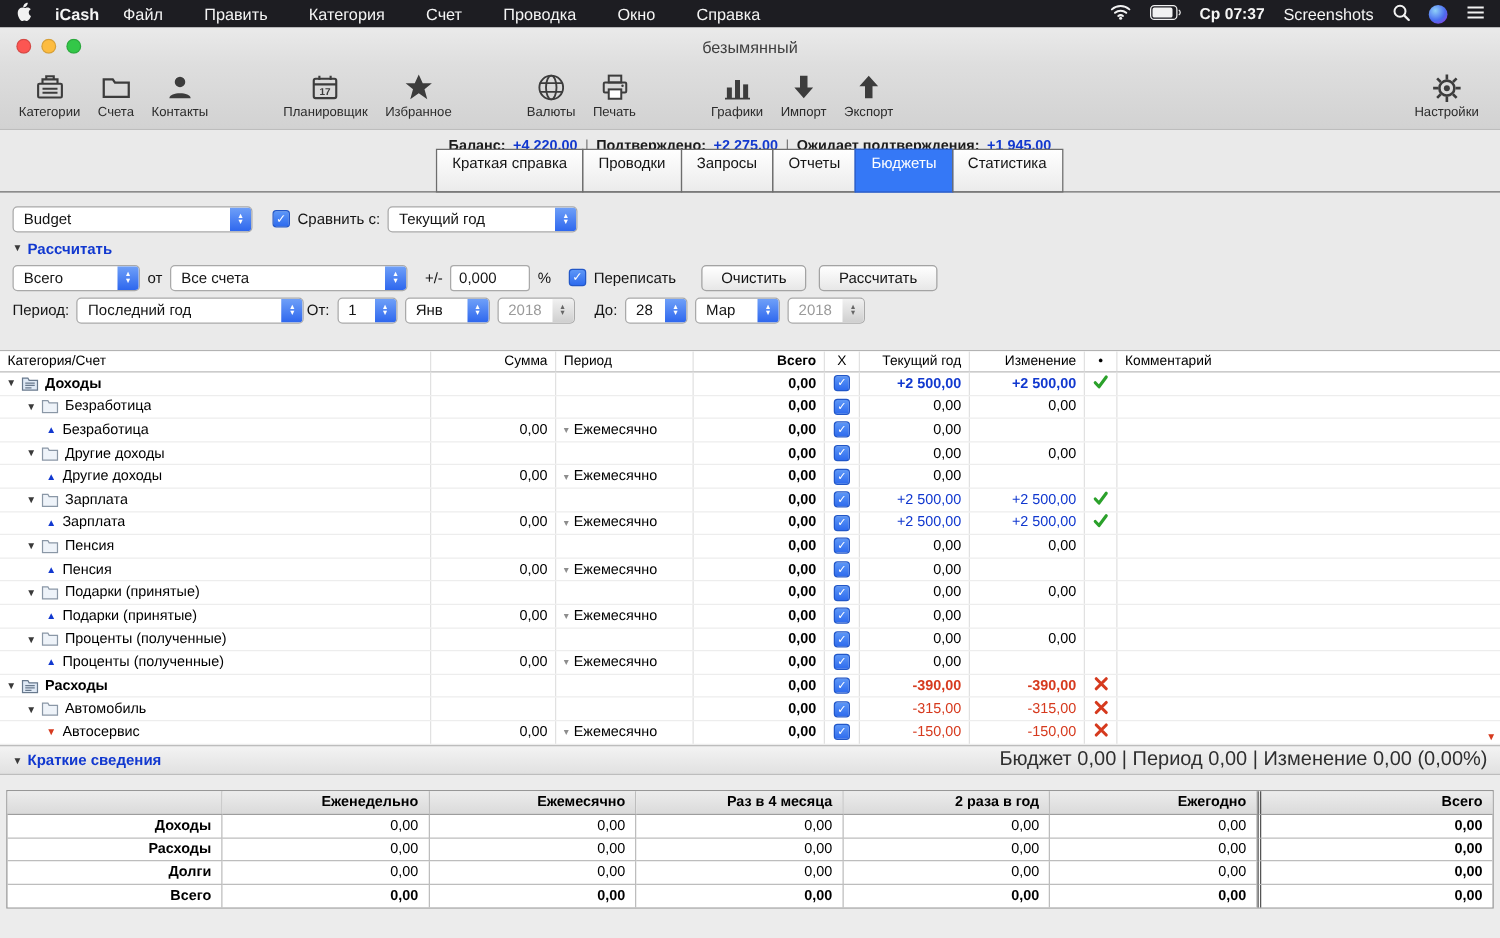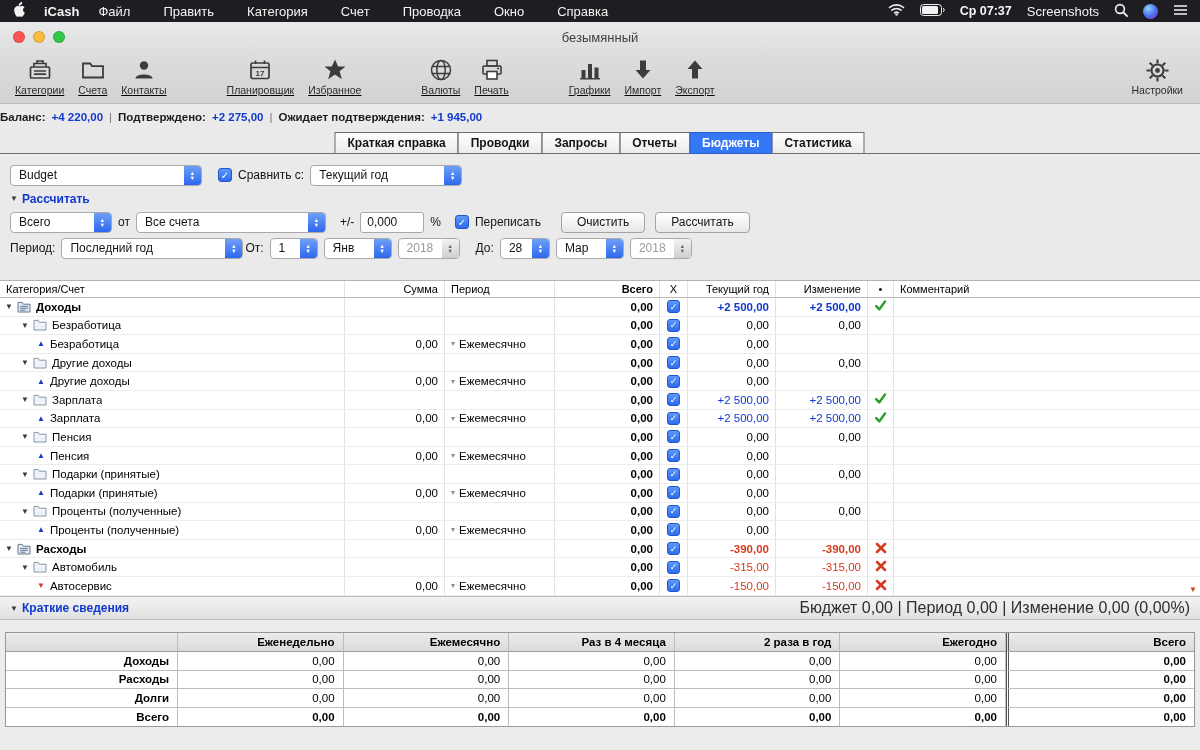--- a/index.html
+++ b/index.html
@@ -19,34 +19,34 @@
 
   
   .titlebar { height:30px; flex:0 0 30px; background:linear-gradient(#eaeaea,#dedede); position:relative; display:flex; align-items:center; justify-content:center; }
   .traffic { position:absolute; left:13px; top:9px; display:flex; gap:8px; }
   .tl { width:12px; height:12px; border-radius:50%; border:0.5px solid rgba(0,0,0,0.15); }
   .tl.red { background:#fc5652; } .tl.yellow { background:#fdbc40; } .tl.green { background:#33c748; }
   .wtitle { font-size:13px; color:#404040; }
 
   .toolbar { height:52px; flex:0 0 52px; background:linear-gradient(#dedede,#d2d2d2); border-bottom:1px solid #bdbdbd; display:flex; align-items:flex-start; padding:3px 10px 0 8px; }
   .tb-groups { display:flex; }
-  .tb-group { display:flex; margin-right:46px;text-decoration:underline; }
+  .tb-group { display:flex; margin-right:46px; }
   .tb-btn { display:flex; flex-direction:column; align-items:center; padding:1px 7px; cursor:default; }
   .tb-icon { height:28px; display:flex; align-items:center; justify-content:center; }
   .tb-label { font-size:10.5px; color:#2c2c2c; margin-top:0px; white-space:nowrap; }
   .tb-settings { margin-left:auto;justify-content:center; }
 
   
-  .balancebar { height:26px; flex:0 0 26px; background:#eaeaea; display:flex; align-items:center; justify-content:flex-start; gap:6px; font-size:11.5px; font-weight:bold; color:#1b1b1b; }
+  .balancebar { height:26px; flex:0 0 26px; background:#eaeaea; display:flex; align-items:center; justify-content:center; gap:6px; font-size:11.5px; font-weight:bold; color:#1b1b1b; }
   .bal-sep { color:#777; font-weight:normal; }
 
   .tabsrow { height:26px; flex:0 0 26px; background:#eaeaea; position:relative; }
   .tabs-baseline { position:absolute; left:0; bottom:2px; width:100%; height:1px; background:#6d6d6d; }
   .tabs { position:absolute; bottom:2px; left:50%; transform:translateX(-50%); display:flex; }
-  .tab { height:22px; line-height:20px; padding:0 12px; font-size:12px; font-weight:bold; color:#141414; background:linear-gradient(#ffffff,#ebebeb); border:1px solid #6d6d6d; margin-left:-1px; white-space:nowrap; }
+  .tab { height:35px; line-height:20px; padding:0 12px; font-size:12px; font-weight:normal; color:#141414; background:linear-gradient(#ffffff,#ebebeb); border:1px solid #6d6d6d; margin-left:-1px; white-space:nowrap; }
   .tab.active { background:#3578f6; color:#ffffff; border-color:#2c5fce; }
 
   
   .filterpanel { flex:0 0 125px; background:#eaeaea; border-bottom:1px solid #b3b3b3; padding:7px 10px 0 10px; font-size:12px; color:#141414; }
   .frow { display:flex; align-items:center; height:24px; margin-bottom:2px; }
   .frow.calc { height:19px; }
   .flabel { margin:0 6px; white-space:nowrap; }
   .flabel.first { margin-left:0; }
   .popup { display:inline-flex; align-items:stretch; height:21px; background:#fff; border:1px solid #a9a9a9; border-radius:4px; overflow:hidden; font-size:12px; }
   .popup .pval { padding:0 8px; display:flex; align-items:center; flex:1; white-space:nowrap; overflow:hidden; }

